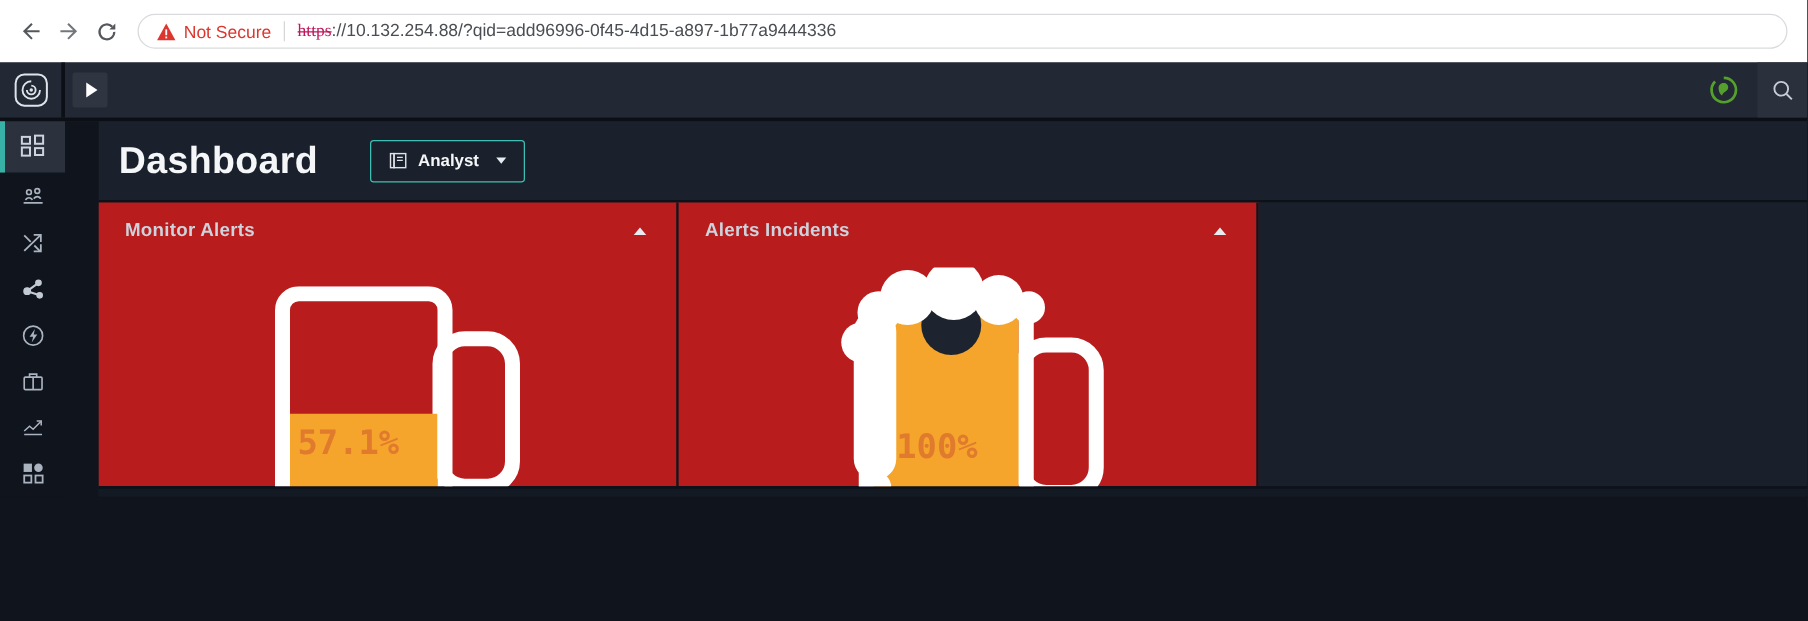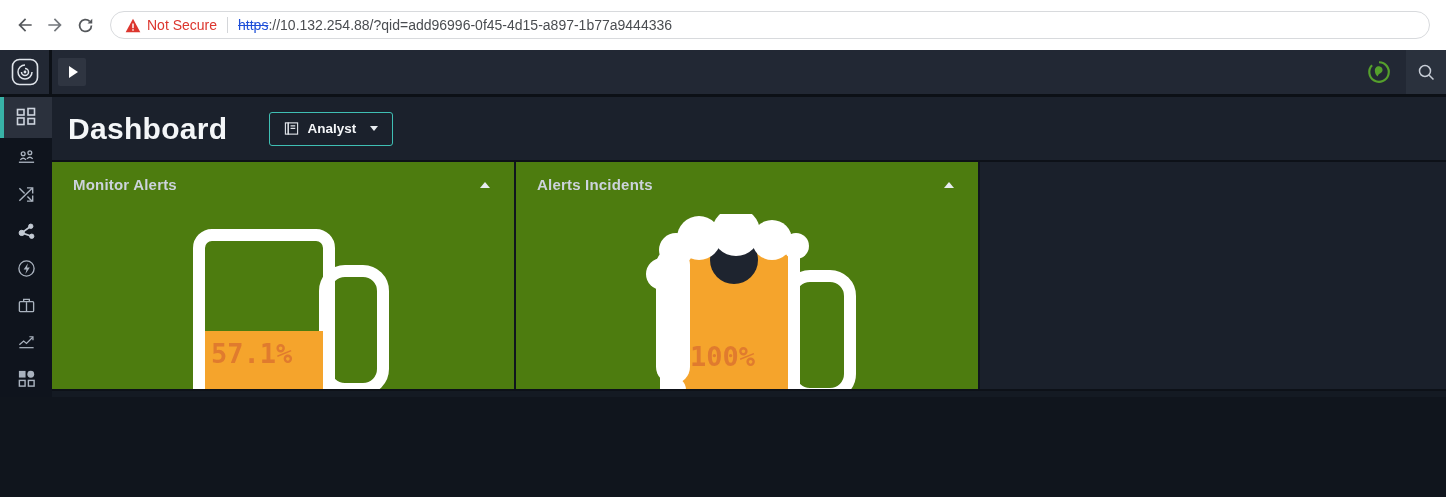--- a/index.html
+++ b/index.html
@@ -8,49 +8,49 @@
 
   
   .browser-bar { height:50px; background:#ffffff; display:flex; align-items:center; padding:0 10px; }
   .nav-btn { width:30px; height:30px; display:flex; align-items:center; justify-content:center; border-radius:50%; flex:0 0 auto; cursor:pointer; }
   .omnibox { flex:1; height:28px; margin-left:10px; margin-right:6px; border:1.5px solid #d8dadd;
              border-radius:15px; display:flex; align-items:center; padding:0 14px; background:#fff; }
   .warn-icon { width:16px; height:15px; flex:0 0 auto; margin-right:6px; }
   .not-secure { color:#dc362e; font-size:14px; }
   .omni-divider { width:1px; height:16px; background:#d4d6d9; margin:0 10px; }
   .url { font-size:14px; color:#4a4d51; white-space:nowrap; }
-  .url .scheme { color:#1d4ed8; text-decoration:line-through; }
+  .url .scheme { color:#be185d; text-decoration:line-through;font-family:Liberation Serif, serif; }
 
   
   .topbar { height:47px; background:#222834; display:flex; align-items:stretch; border-bottom:3px solid #0c1016; }
   .logo-box { width:52px; display:flex; align-items:center; justify-content:center; border-right:3px solid #0c1016; }
   .play-btn { width:28px; height:28px; margin:auto 0 auto 6px; background:#2f3541; border-radius:2px;
               display:flex; align-items:center; justify-content:center; cursor:pointer; }
   .play-tri { width:0; height:0; border-left:9px solid #ffffff; border-top:6px solid transparent; border-bottom:6px solid transparent; margin-left:2px; }
   .topbar-spacer { flex:1; }
   .status-green { width:26px; height:26px; margin:auto 14px; cursor:pointer; }
   .search-box { width:40px; background:#2a313d; display:flex; align-items:center; justify-content:center; cursor:pointer; }
 
   
-  .app-body { display:flex; height:300px; }
+  .app-body { display:flex; height:300px;gap:27px; }
   .sidebar { width:52px; background:#0f141d; flex:0 0 auto; display:flex; flex-direction:column; }
   .side-item { height:49px; display:flex; align-items:center; justify-content:center; cursor:pointer; }
   .side-item.active { height:54px; background:#2b313d; border-left:4px solid #38b2a7; padding-right:4px; margin-bottom:2px; }
 
   .main { flex:1; display:flex; flex-direction:column; background:#1b212c; }
   .page-header { height:65px; display:flex; align-items:center; padding-left:16px; border-bottom:2px solid #0d1118; }
   .page-title { font-size:30px; font-weight:700; color:#f4f6f8; letter-spacing:0.3px; }
   .role-btn { margin-left:42px; height:34px; border:1px solid #3fbfb4; border-radius:3px; background:transparent;
               display:flex; align-items:center; padding:0 14px; cursor:pointer; }
   .role-btn .label { color:#f4f6f8; font-size:13.5px; font-weight:700; margin-left:8px; }
   .caret-down { width:0; height:0; border-top:5px solid #e8ecf0; border-left:4.5px solid transparent; border-right:4.5px solid transparent; margin-left:14px; }
   .caret-up { width:0; height:0; border-bottom:6px solid #e8ecf0; border-left:5px solid transparent; border-right:5px solid transparent; cursor:pointer; }
 
   .panels-row { flex:1; display:flex; }
-  .panel { width:464px; background:#4d7c0f; border-right:2px solid #10151e; display:flex; flex-direction:column; }
+  .panel { width:464px; background:#b91c1c; border-right:2px solid #10151e; display:flex; flex-direction:column; }
   .panel-filler { flex:1; background:#1a202b; }
   .panel-header { height:45px; display:flex; align-items:center; justify-content:space-between; padding:0 24px 0 21px; }
   .panel-title { color:#ccd3dc; font-size:15px; font-weight:700; letter-spacing:0.2px; }
   .panel-body { flex:1; position:relative; overflow:hidden;padding-left:28px; }
   .mug { position:absolute; }
   .bottom-strip { height:8px; background:#141a23; border-top:2px solid #0d1118; }
 
   .gauge-value { font-family:"DejaVu Sans Mono", monospace; font-size:27px; font-weight:700; }
 </style>
 </head>

